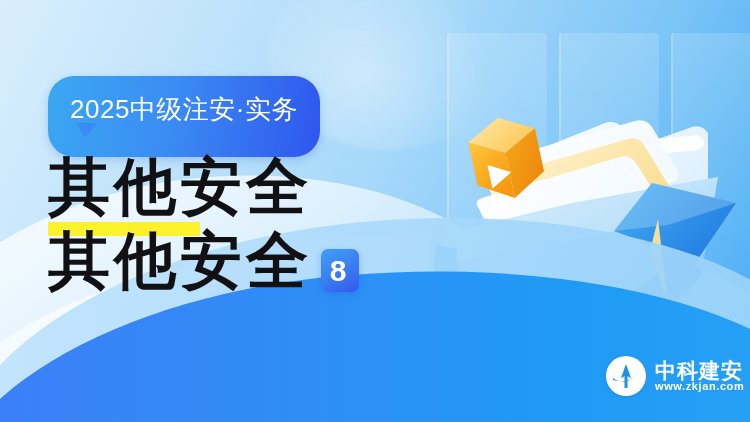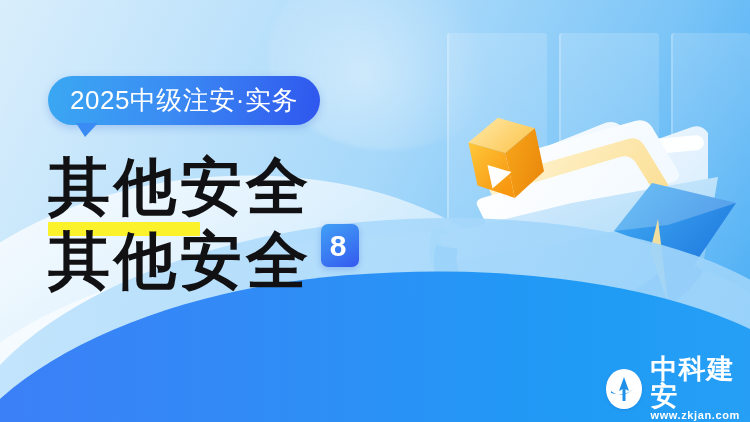--- a/index.html
+++ b/index.html
@@ -45,34 +45,34 @@
     background:linear-gradient(90deg,rgba(189,226,252,0.85),rgba(151,209,250,0.95));
     transform:rotate(-5.2deg);}
   .wave-main{position:absolute;left:-70px;bottom:-62px;width:920px;height:212px;
     border-radius:46% 54% 0 0/100% 100% 0 0;
     background:linear-gradient(95deg,#3f7cf7 0%,#2f8df6 40%,#1f9bf5 70%,#2aa1f6 100%);
     transform:rotate(-4.6deg);}
 
   
   .badge{
     position:absolute;left:48px;top:76px;
-    height:49px;padding:0 22px;
-    display:flex;align-items:center;
+    height:49px;padding:16px 22px;
+    display:flex;
     border-radius:26px;
     background:linear-gradient(100deg,#3aa8f2 0%,#3b8cf3 45%,#2f56ee 100%);
     box-shadow:0 3px 9px rgba(33,80,210,0.22);
   }
   .badge-text{color:#fff;font-size:26px;letter-spacing:0.5px;white-space:nowrap;
     font-family:"Liberation Sans","DejaVu Sans",sans-serif;}
   .badge-tail{position:absolute;left:76px;top:123px;width:0;height:0;
     border-left:9px solid transparent;border-right:13px solid transparent;
     border-top:14px solid #3a8bf3;}
 
   .title-wrap{position:absolute;left:48px;top:150px;width:420px;}
-  .title-line{position:relative;display:flex;
+  .title-line{position:relative;display:flex;align-items:flex-end;
     font-size:62px;line-height:74px;font-weight:bold;color:#111113;
     letter-spacing:4px;white-space:nowrap;
     font-family:"DejaVu Serif","Liberation Serif",serif;}
   .highlight{position:absolute;left:0px;top:72px;width:152px;height:14px;
     background:#fbf22c;border-radius:1px;z-index:0;}
   .title-text{position:relative;z-index:1;}
 
   .num-badge{
     display:inline-flex;align-items:center;justify-content:center;
     margin-left:9px;margin-bottom:6px;
@@ -86,21 +86,21 @@
   
   .illo{position:absolute;left:400px;top:95px;width:350px;height:260px;}
   .illo svg{display:block;}
 
   
   .logo{position:absolute;left:606px;top:356px;display:flex;align-items:center;gap:9px;}
   .logo-mark{width:40px;height:40px;border-radius:50%;background:#fff;
     display:flex;align-items:center;justify-content:center;
     box-shadow:0 1px 3px rgba(0,60,160,0.18);}
   .logo-txt{display:flex;flex-direction:column;line-height:1;}
-  .logo-name{color:#fff;font-size:27px;font-weight:bold;letter-spacing:1px;
+  .logo-name{color:#fff;font-size:21px;font-weight:bold;letter-spacing:1px;
     font-family:"Liberation Sans","DejaVu Sans",sans-serif;}
   .logo-url{color:#fff;font-size:11px;font-weight:bold;letter-spacing:0.6px;
     font-family:"Liberation Sans","DejaVu Sans",sans-serif;}
 </style>
 </head>
 <body>
 
 <div class="banner">
 
   <div class="bg-base"></div>

